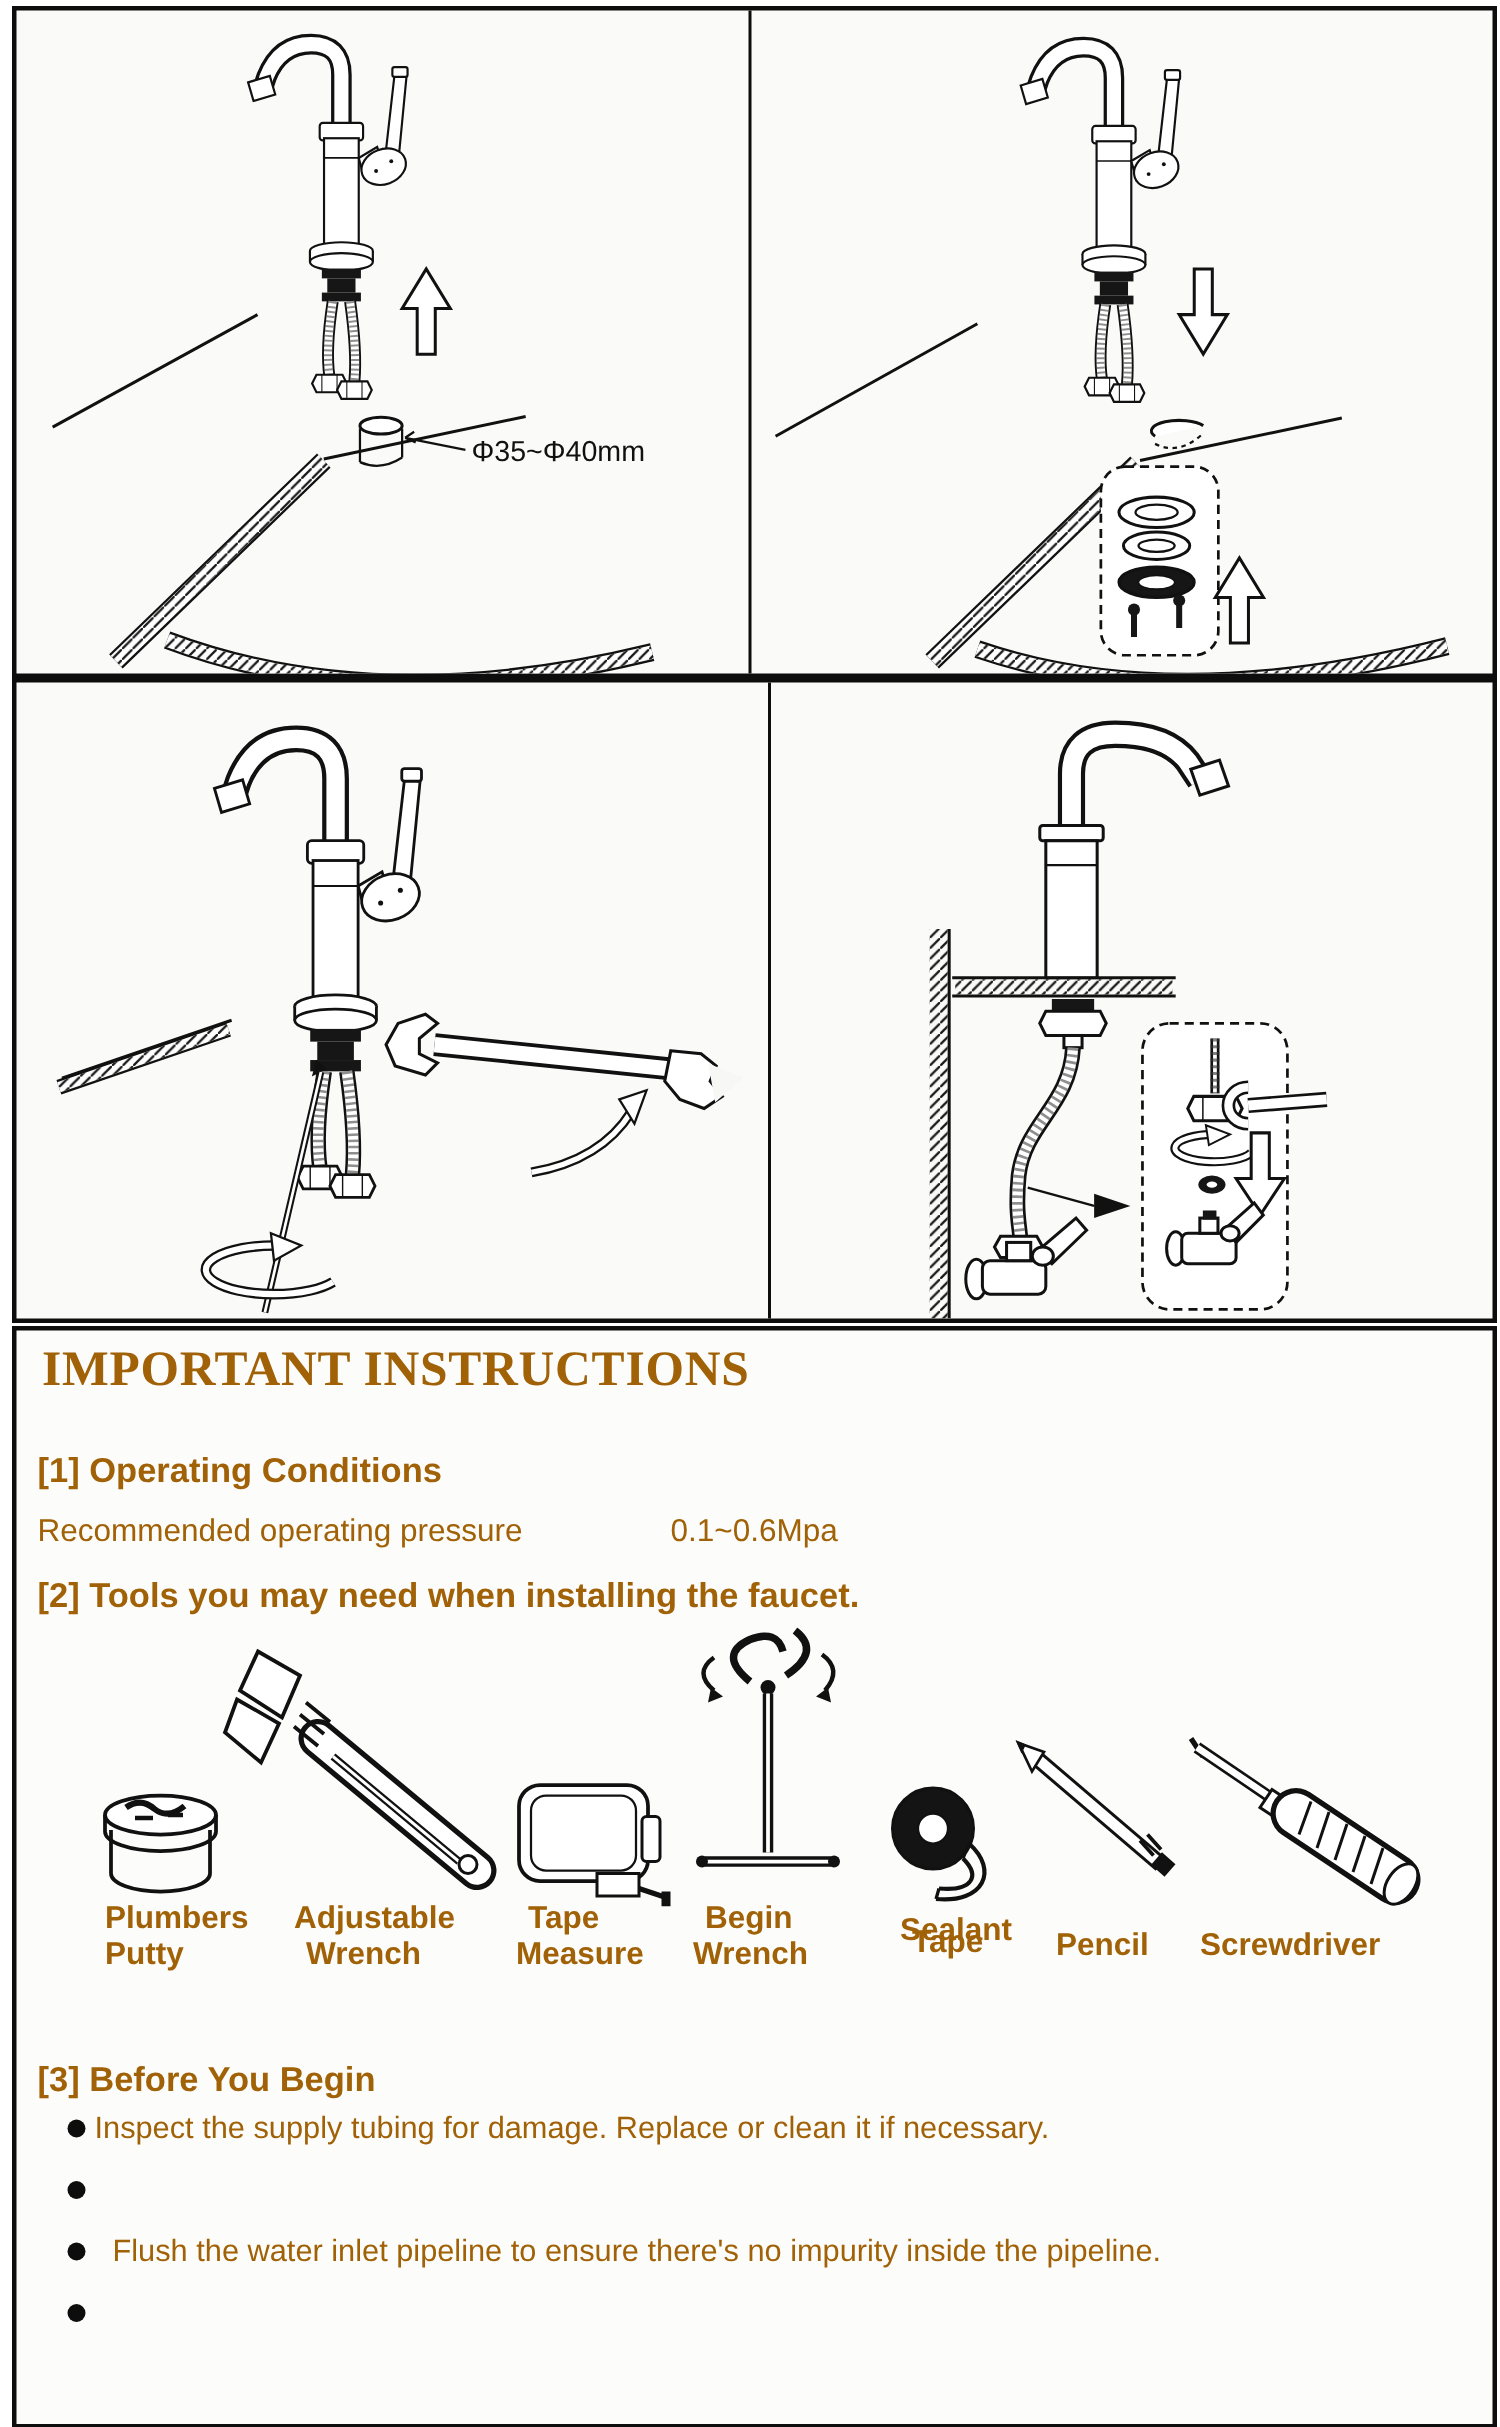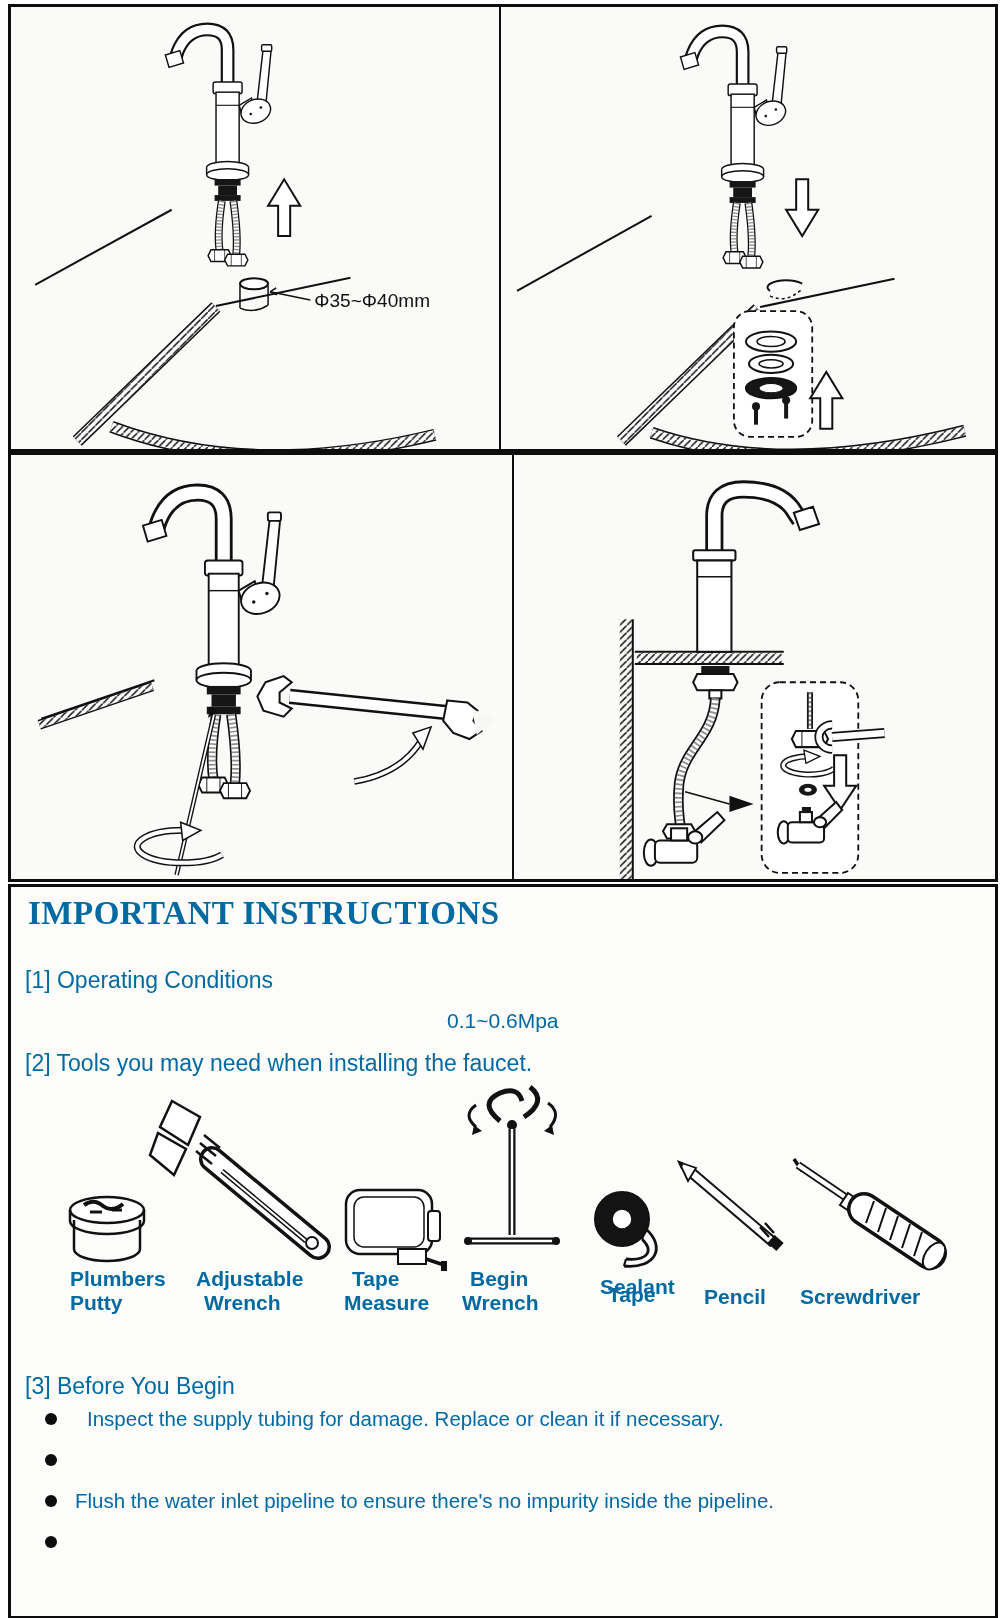--- a/index.html
+++ b/index.html
@@ -1,27 +1,27 @@
 <!DOCTYPE html>
 <html><head>
 <meta charset="utf-8">
 <style>
   html,body{margin:0;padding:0;background:#ffffff;}
   .page{position:relative;width:1000px;height:1618px;background:#ffffff;
-        font-family:"Liberation Sans",sans-serif;color:#0369a1;overflow:hidden;}
+        font-family:"Liberation Sans",sans-serif;color:#a16207;overflow:hidden;}
   .panelbox{position:absolute;left:8px;width:984px;border:3px solid #0d0d0d;
             background:#fafaf8;display:flex;}
   .cell{position:relative;height:100%;}
   .cell + .cell{border-left:2px solid #0d0d0d;}
   .cell svg{position:absolute;left:0;top:0;width:100%;height:100%;}
   .textbox{position:absolute;left:8px;top:884px;width:984px;height:729px;
            border:3px solid #0d0d0d;border-bottom-width:4px;background:#fcfcfb;}
   .tb{position:absolute;white-space:nowrap;}
   .doc-title{font-family:"Liberation Serif",serif;font-weight:bold;font-size:33px;letter-spacing:.5px;}
-  .heading{font-weight:normal;font-size:23px;}
+  .heading{font-weight:bold;font-size:23px;}
   .bodytext{font-size:21px;}
   .toollabel{font-weight:bold;font-size:21px;line-height:24px;}
   .bullet-dot{position:absolute;width:12px;height:12px;border-radius:50%;background:#0d0d0d;margin-top:6px;}
   .bullet-text{font-size:20.5px;}
   .toolicon{position:absolute;}
   svg text{font-family:"Liberation Sans",sans-serif;}
 </style>
 </head>
 <body>
 
@@ -237,20 +237,21 @@
         </g>
       </svg>
     </div>
   </div>
 
   <div class="textbox">
 
     <div class="tb doc-title" style="left:17px;top:8px;">IMPORTANT INSTRUCTIONS</div>
 
     <div class="tb heading" style="left:14px;top:80px;">[1] Operating Conditions</div>
+    <div class="tb bodytext" style="left:14px;top:122px;">Recommended operating pressure</div>
     <div class="tb bodytext" style="left:436px;top:122px;">0.1~0.6Mpa</div>
 
     <div class="tb heading" style="left:14px;top:163px;">[2] Tools you may need when installing the faucet.</div>
 
     <svg class="toolicon" style="left:53px;top:306px;" width="88" height="76" viewBox="0 0 88 76">
       <ellipse cx="43" cy="17" rx="37" ry="13" fill="#fff" stroke="#111" stroke-width="2.5"></ellipse>
       <path d="M20,12 q10,-7 19,1 q9,7 20,-2" stroke="#111" stroke-width="4" fill="none"></path>
       <path d="M26,19 h12 M48,17 h10" stroke="#111" stroke-width="3"></path>
       <path d="M6,17 L6,28 A37,13 0 0 0 80,28 L80,17" fill="none" stroke="#111" stroke-width="2.5"></path>
       <path d="M10,27 L10,56 A33,12 0 0 0 76,56 L76,27" fill="none" stroke="#111" stroke-width="2.5"></path>
@@ -323,20 +324,20 @@
     <div class="tb toollabel" style="left:459px;top:380px;">Begin</div>
     <div class="tb toollabel" style="left:451px;top:404px;">Wrench</div>
     <div class="tb toollabel" style="left:589px;top:388px;">Sealant</div>
     <div class="tb toollabel" style="left:597px;top:396px;">Tape</div>
     <div class="tb toollabel" style="left:693px;top:398px;">Pencil</div>
     <div class="tb toollabel" style="left:789px;top:398px;">Screwdriver</div>
 
     <div class="tb heading" style="left:14px;top:486px;">[3] Before You Begin</div>
 
     <div class="bullet-dot" style="left:34px;top:520px;"></div>
-    <div class="tb bullet-text" style="left:76px;top:520px;">Inspect the supply tubing for damage. Replace or clean it if necessary.</div>
+    <div class="tb bullet-text" style="left:52px;top:520px;">Inspect the supply tubing for damage. Replace or clean it if necessary.</div>
     <div class="bullet-dot" style="left:34px;top:561px;"></div>
     <div class="bullet-dot" style="left:34px;top:602px;"></div>
     <div class="tb bullet-text" style="left:64px;top:602px;">Flush the water inlet pipeline to ensure there's no impurity inside the pipeline.</div>
     <div class="bullet-dot" style="left:34px;top:643px;"></div>
 
   </div>
 </div>
 
 </body></html>

